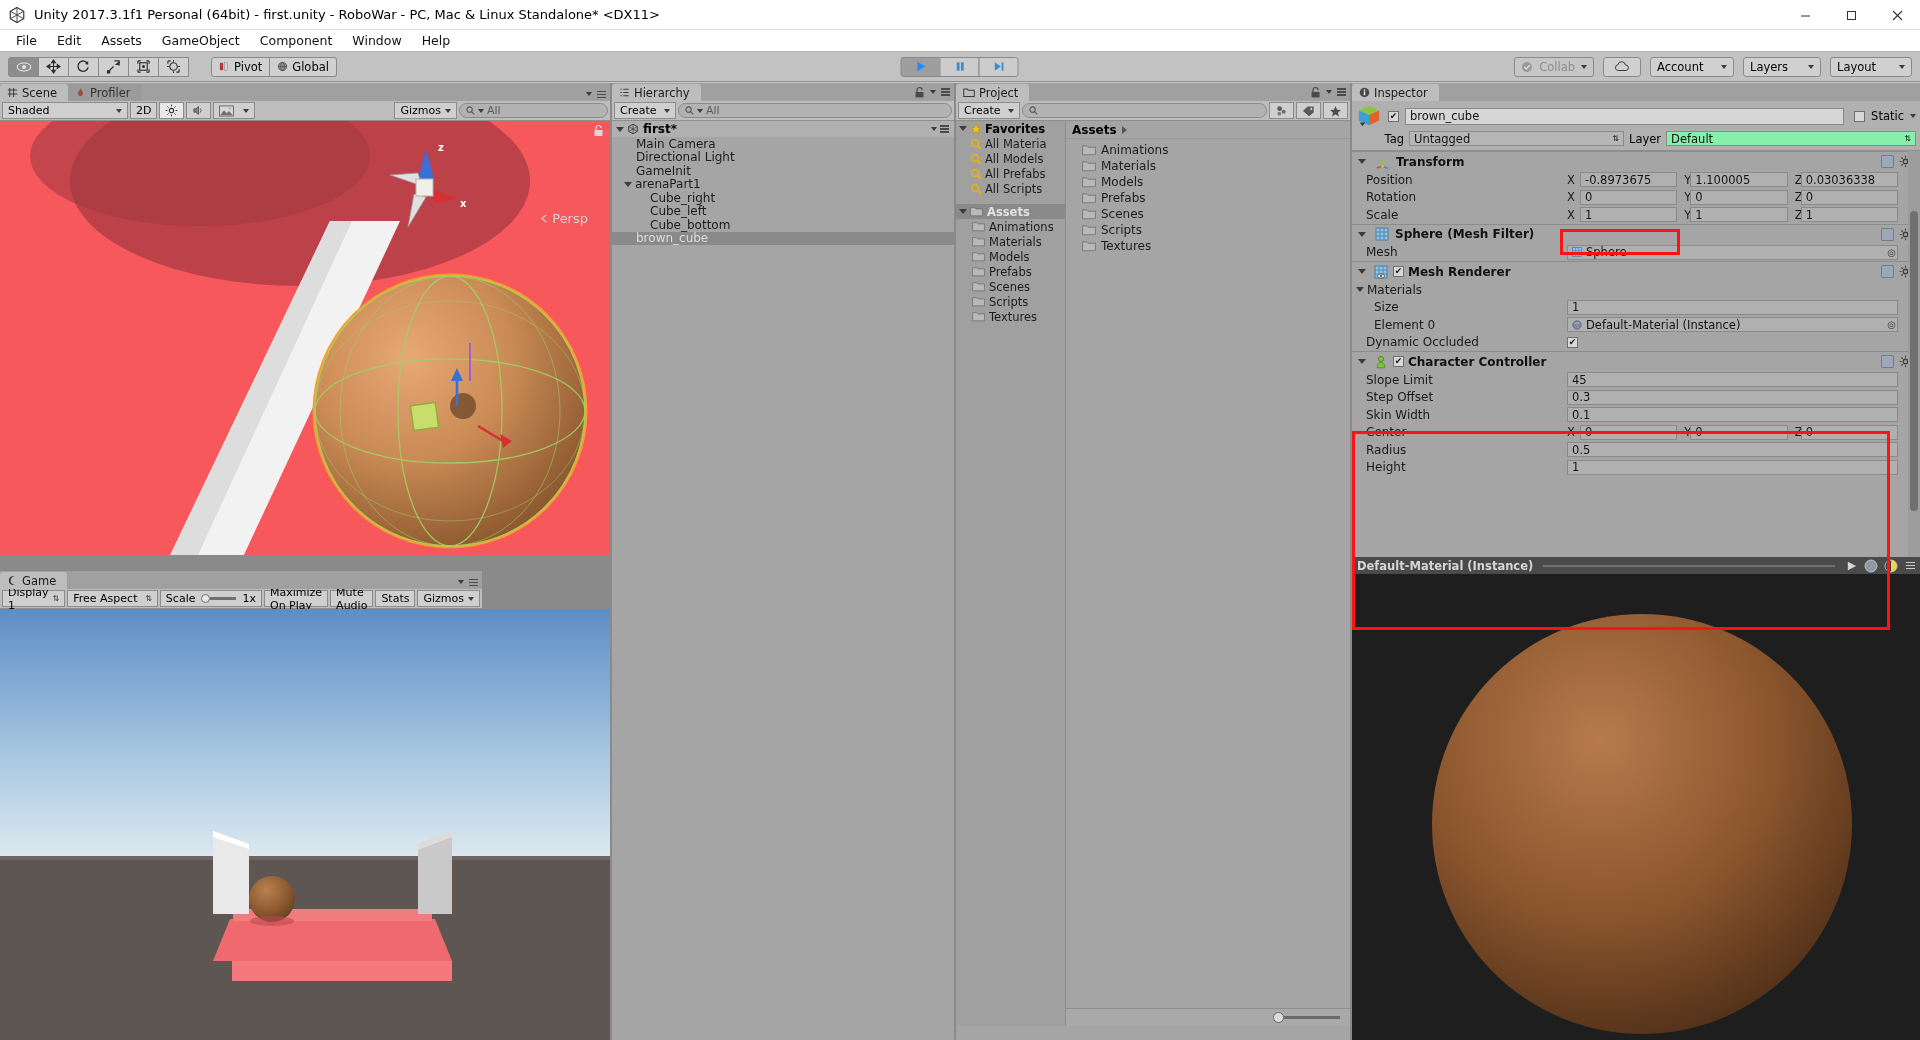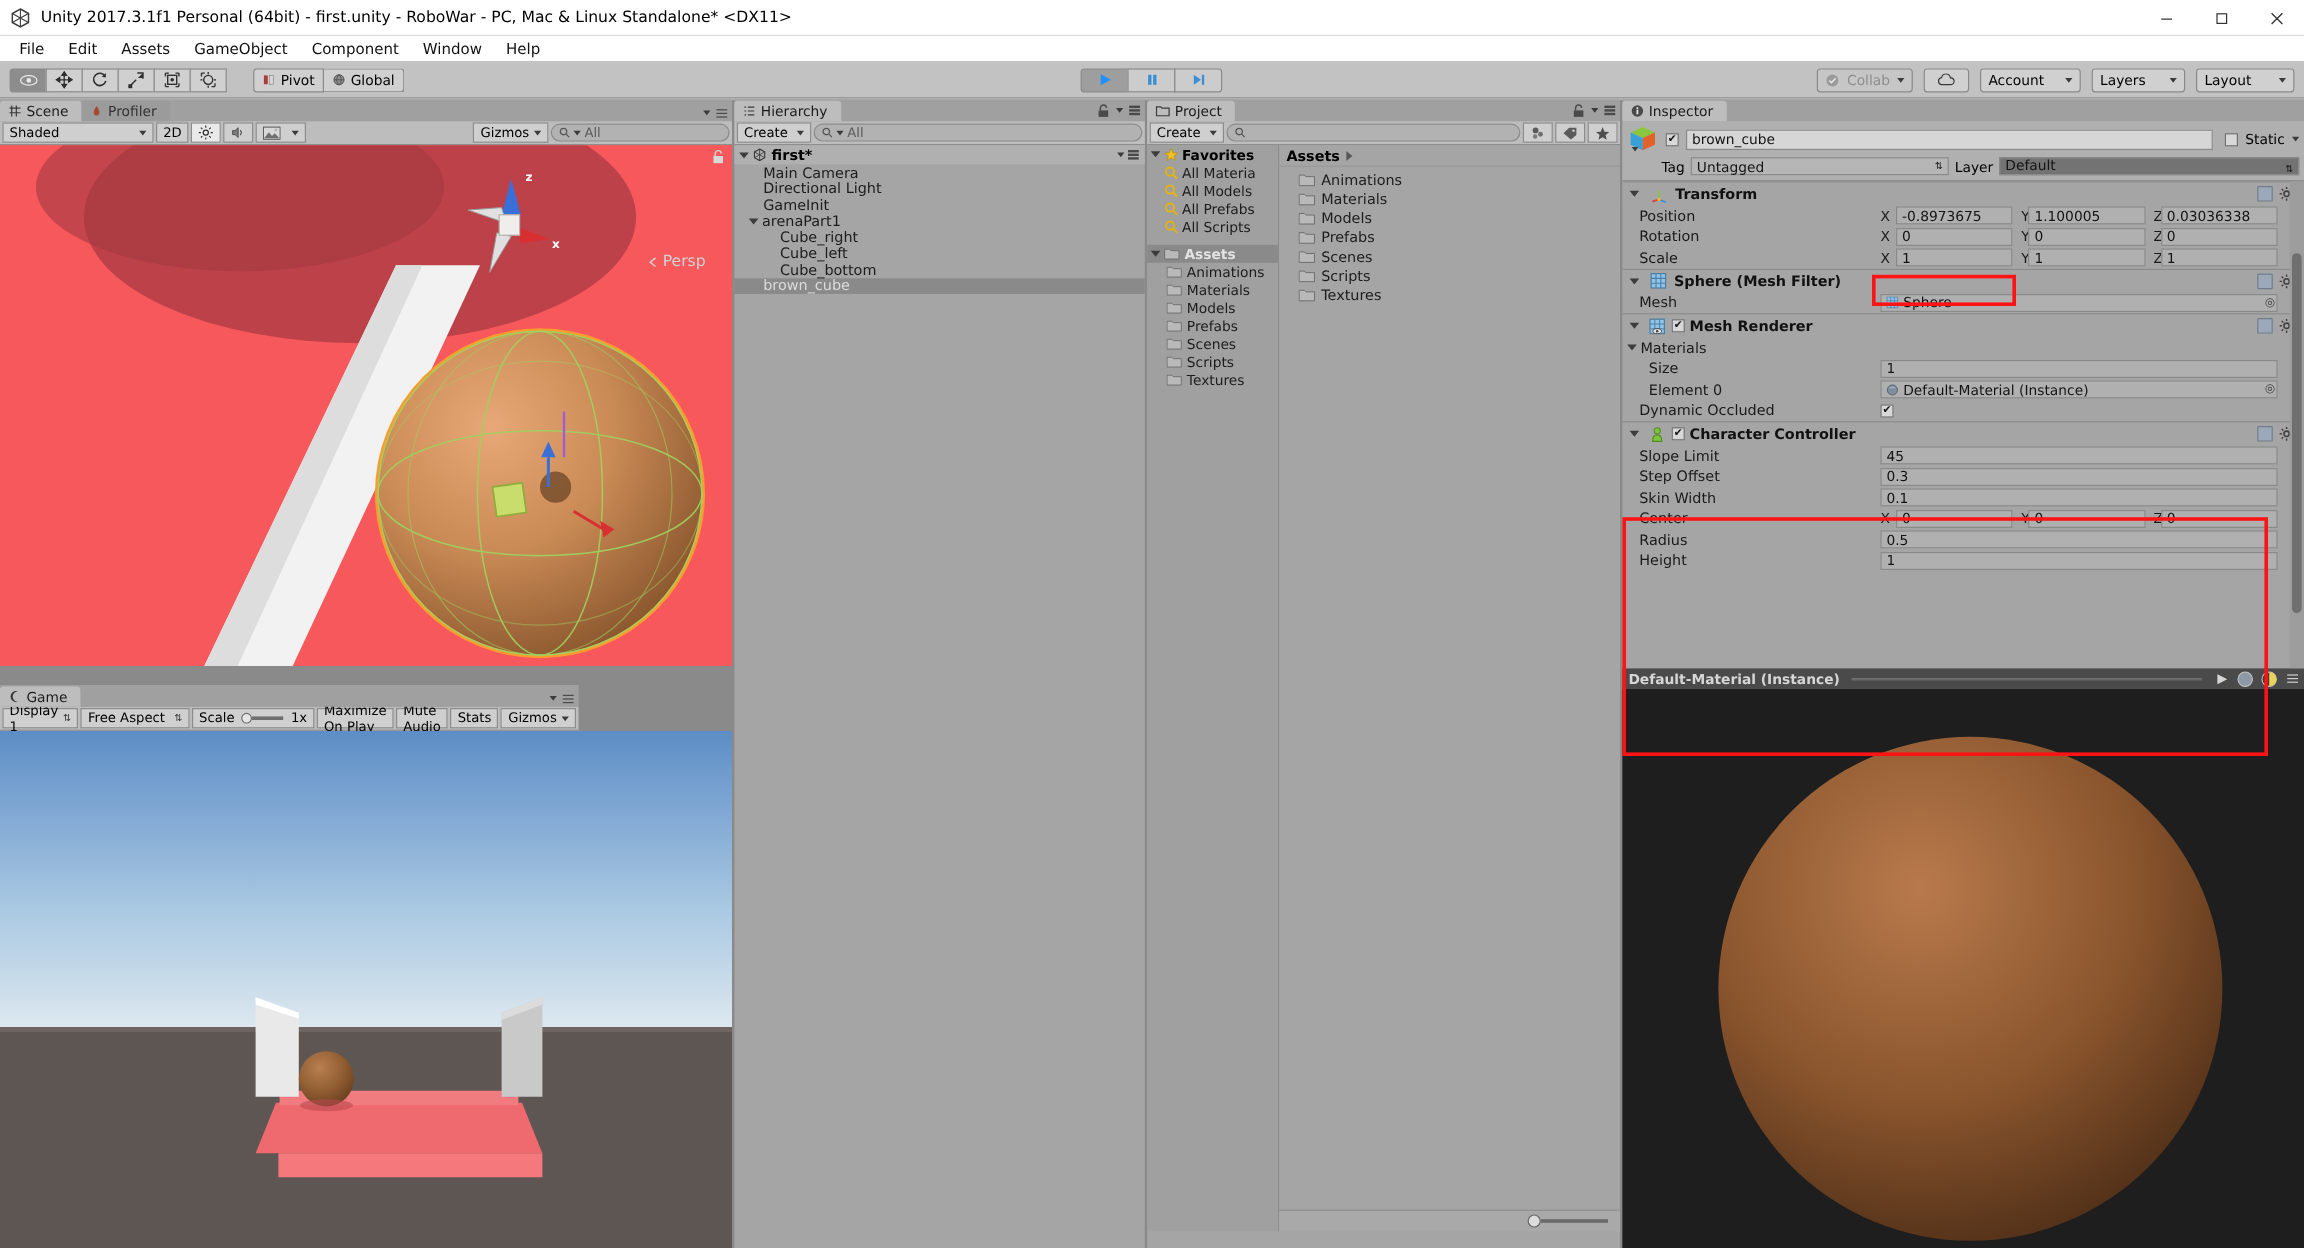--- a/index.html
+++ b/index.html
@@ -800,21 +800,21 @@
         <span style="font-size:11.5px;">Static</span>
         <span class="caret"></span>
       </div>
       <div style="display:flex;align-items:center;gap:5px;margin-top:3px;">
         <span style="width:48px;text-align:right;font-size:11.5px;">Tag</span>
         <div class="fld" style="flex:0 0 215px;justify-content:space-between;background:#b6b6b6;">
           <span>Untagged</span>
           <span style="font-size:8px;">⇅</span>
         </div>
         <span style="font-size:11.5px;">Layer</span>
-        <div class="fld" style="flex:1;justify-content:space-between;background:#737373;align-items:flex-end;">
+        <div class="fld" style="flex:1;justify-content:space-between;background:#86efac;">
           <span>Default</span>
           <span style="font-size:8px;">⇅</span>
         </div>
       </div>
     </div>
 
     <div style="position:relative;height:406px;overflow:hidden;">
 
       <div class="comp-hdr">
         <span class="tri open" style="margin-left:6px;"></span>

